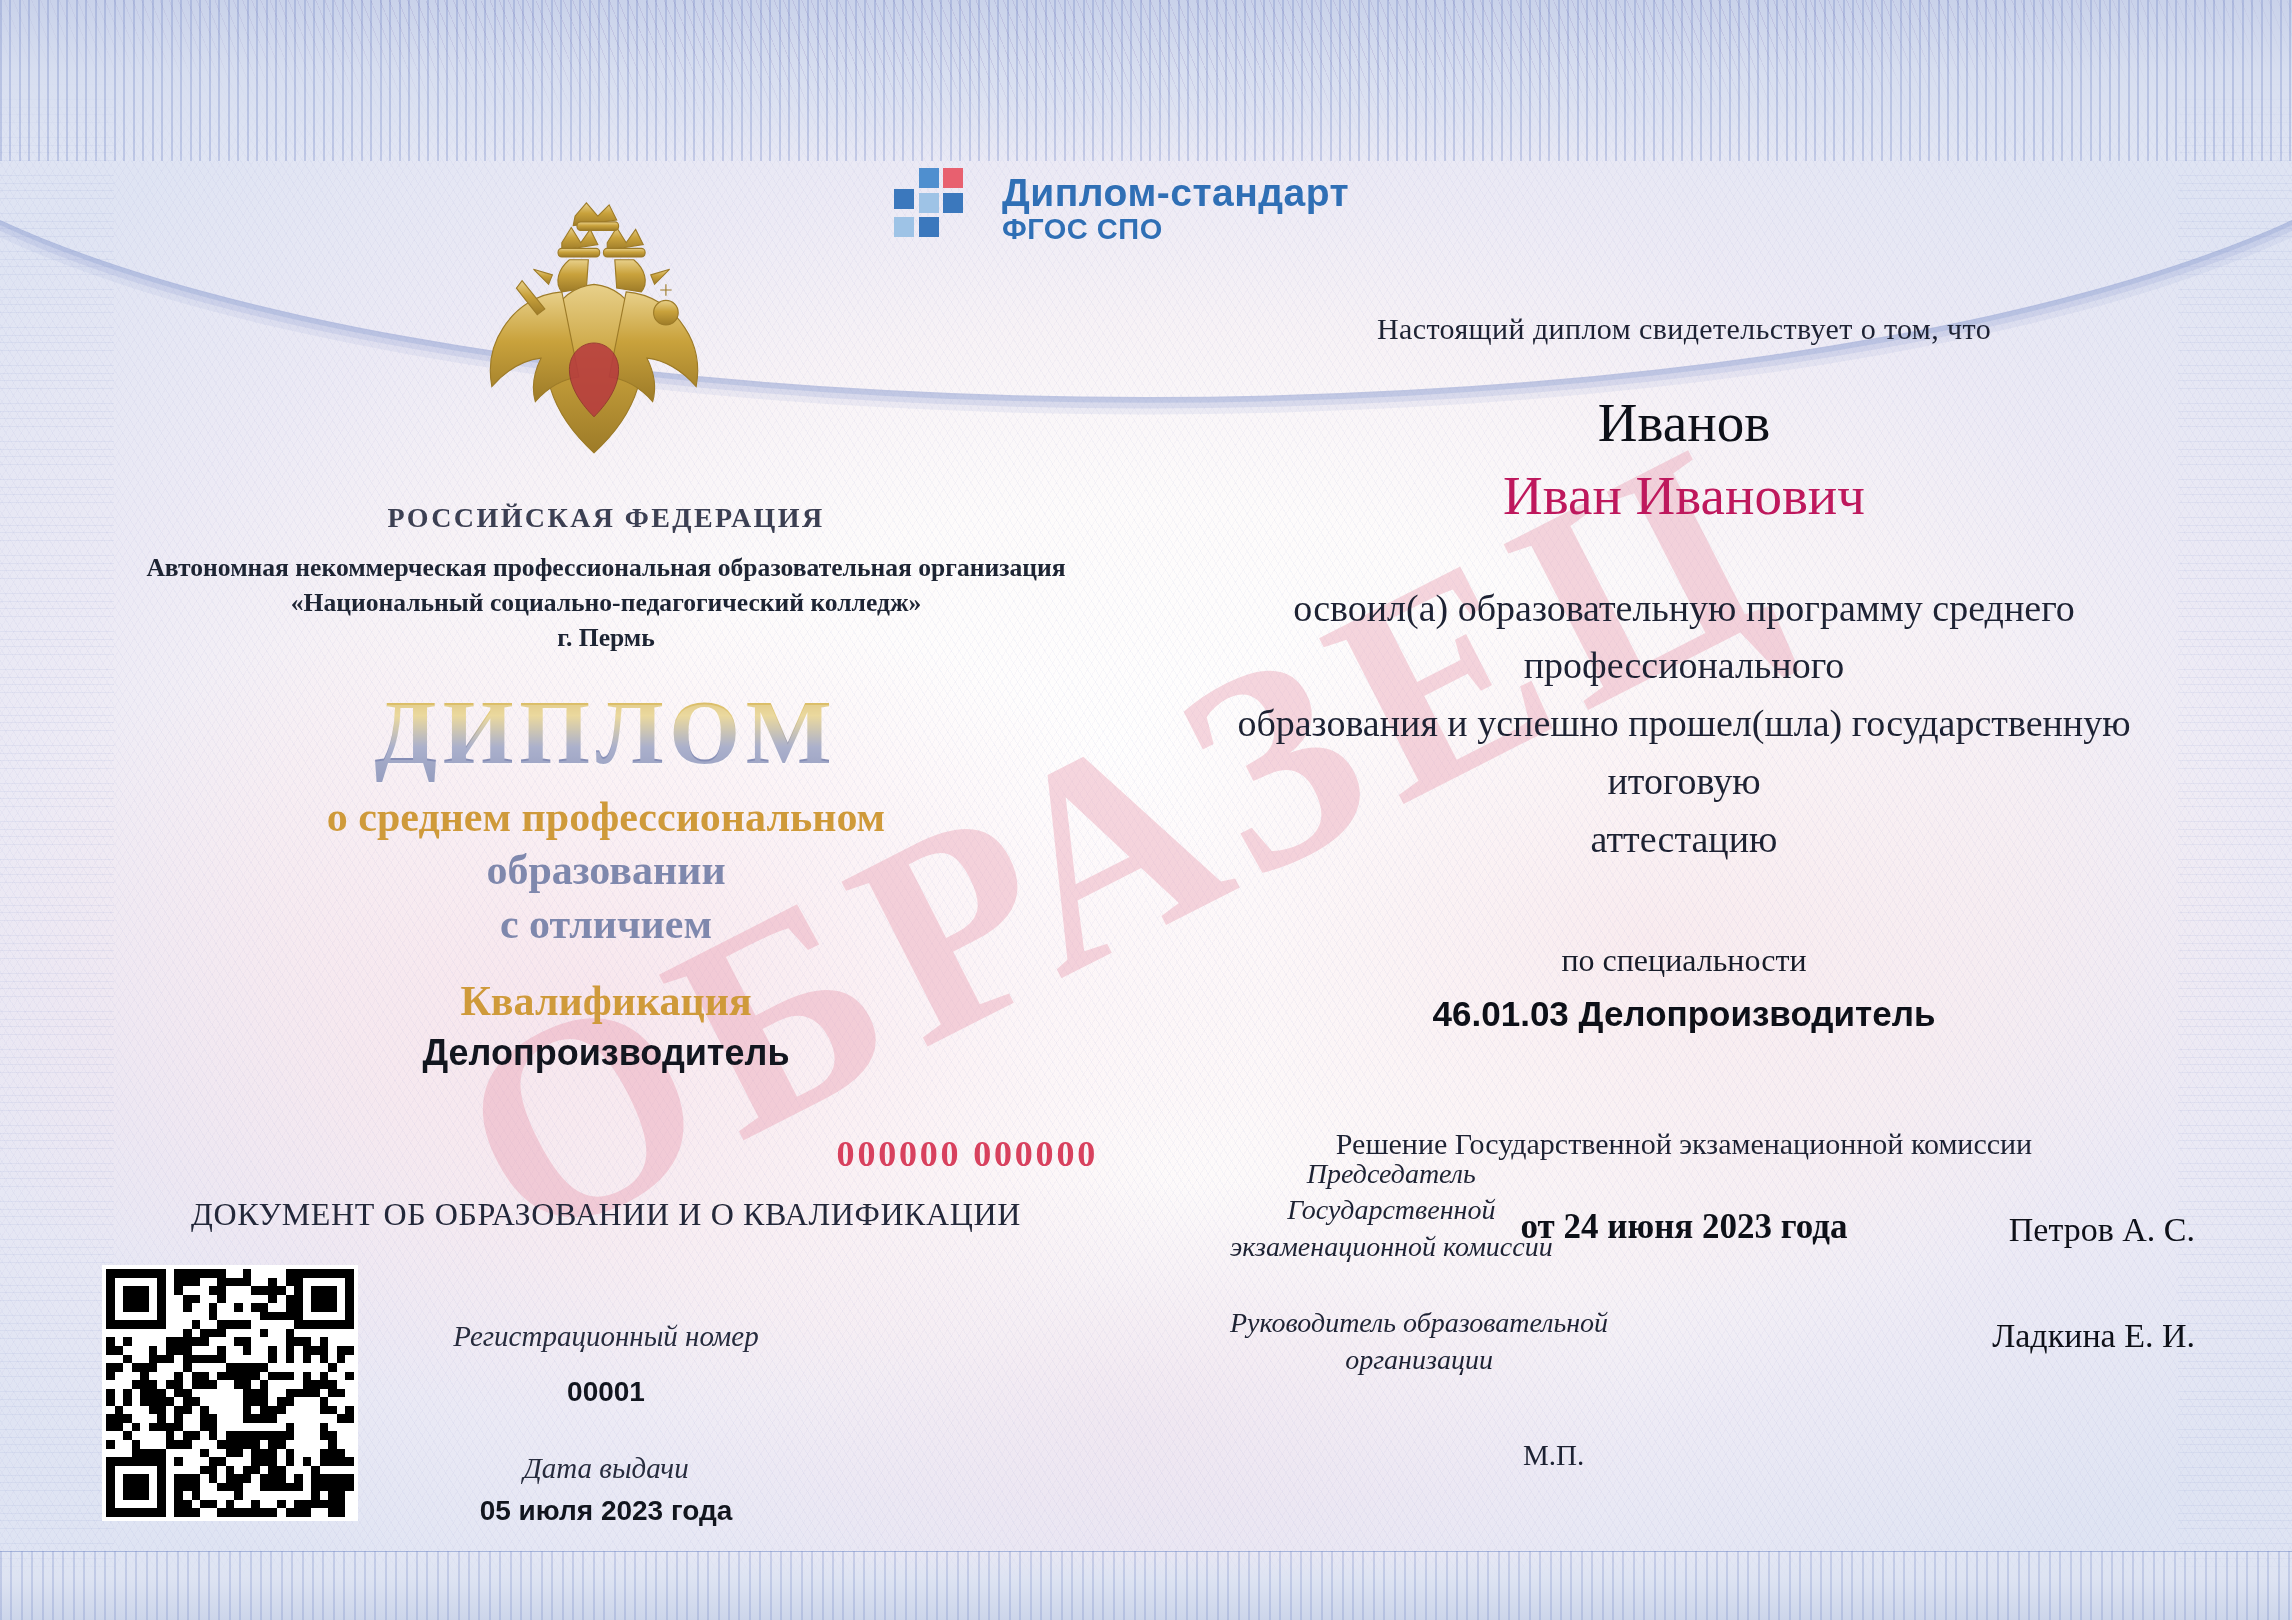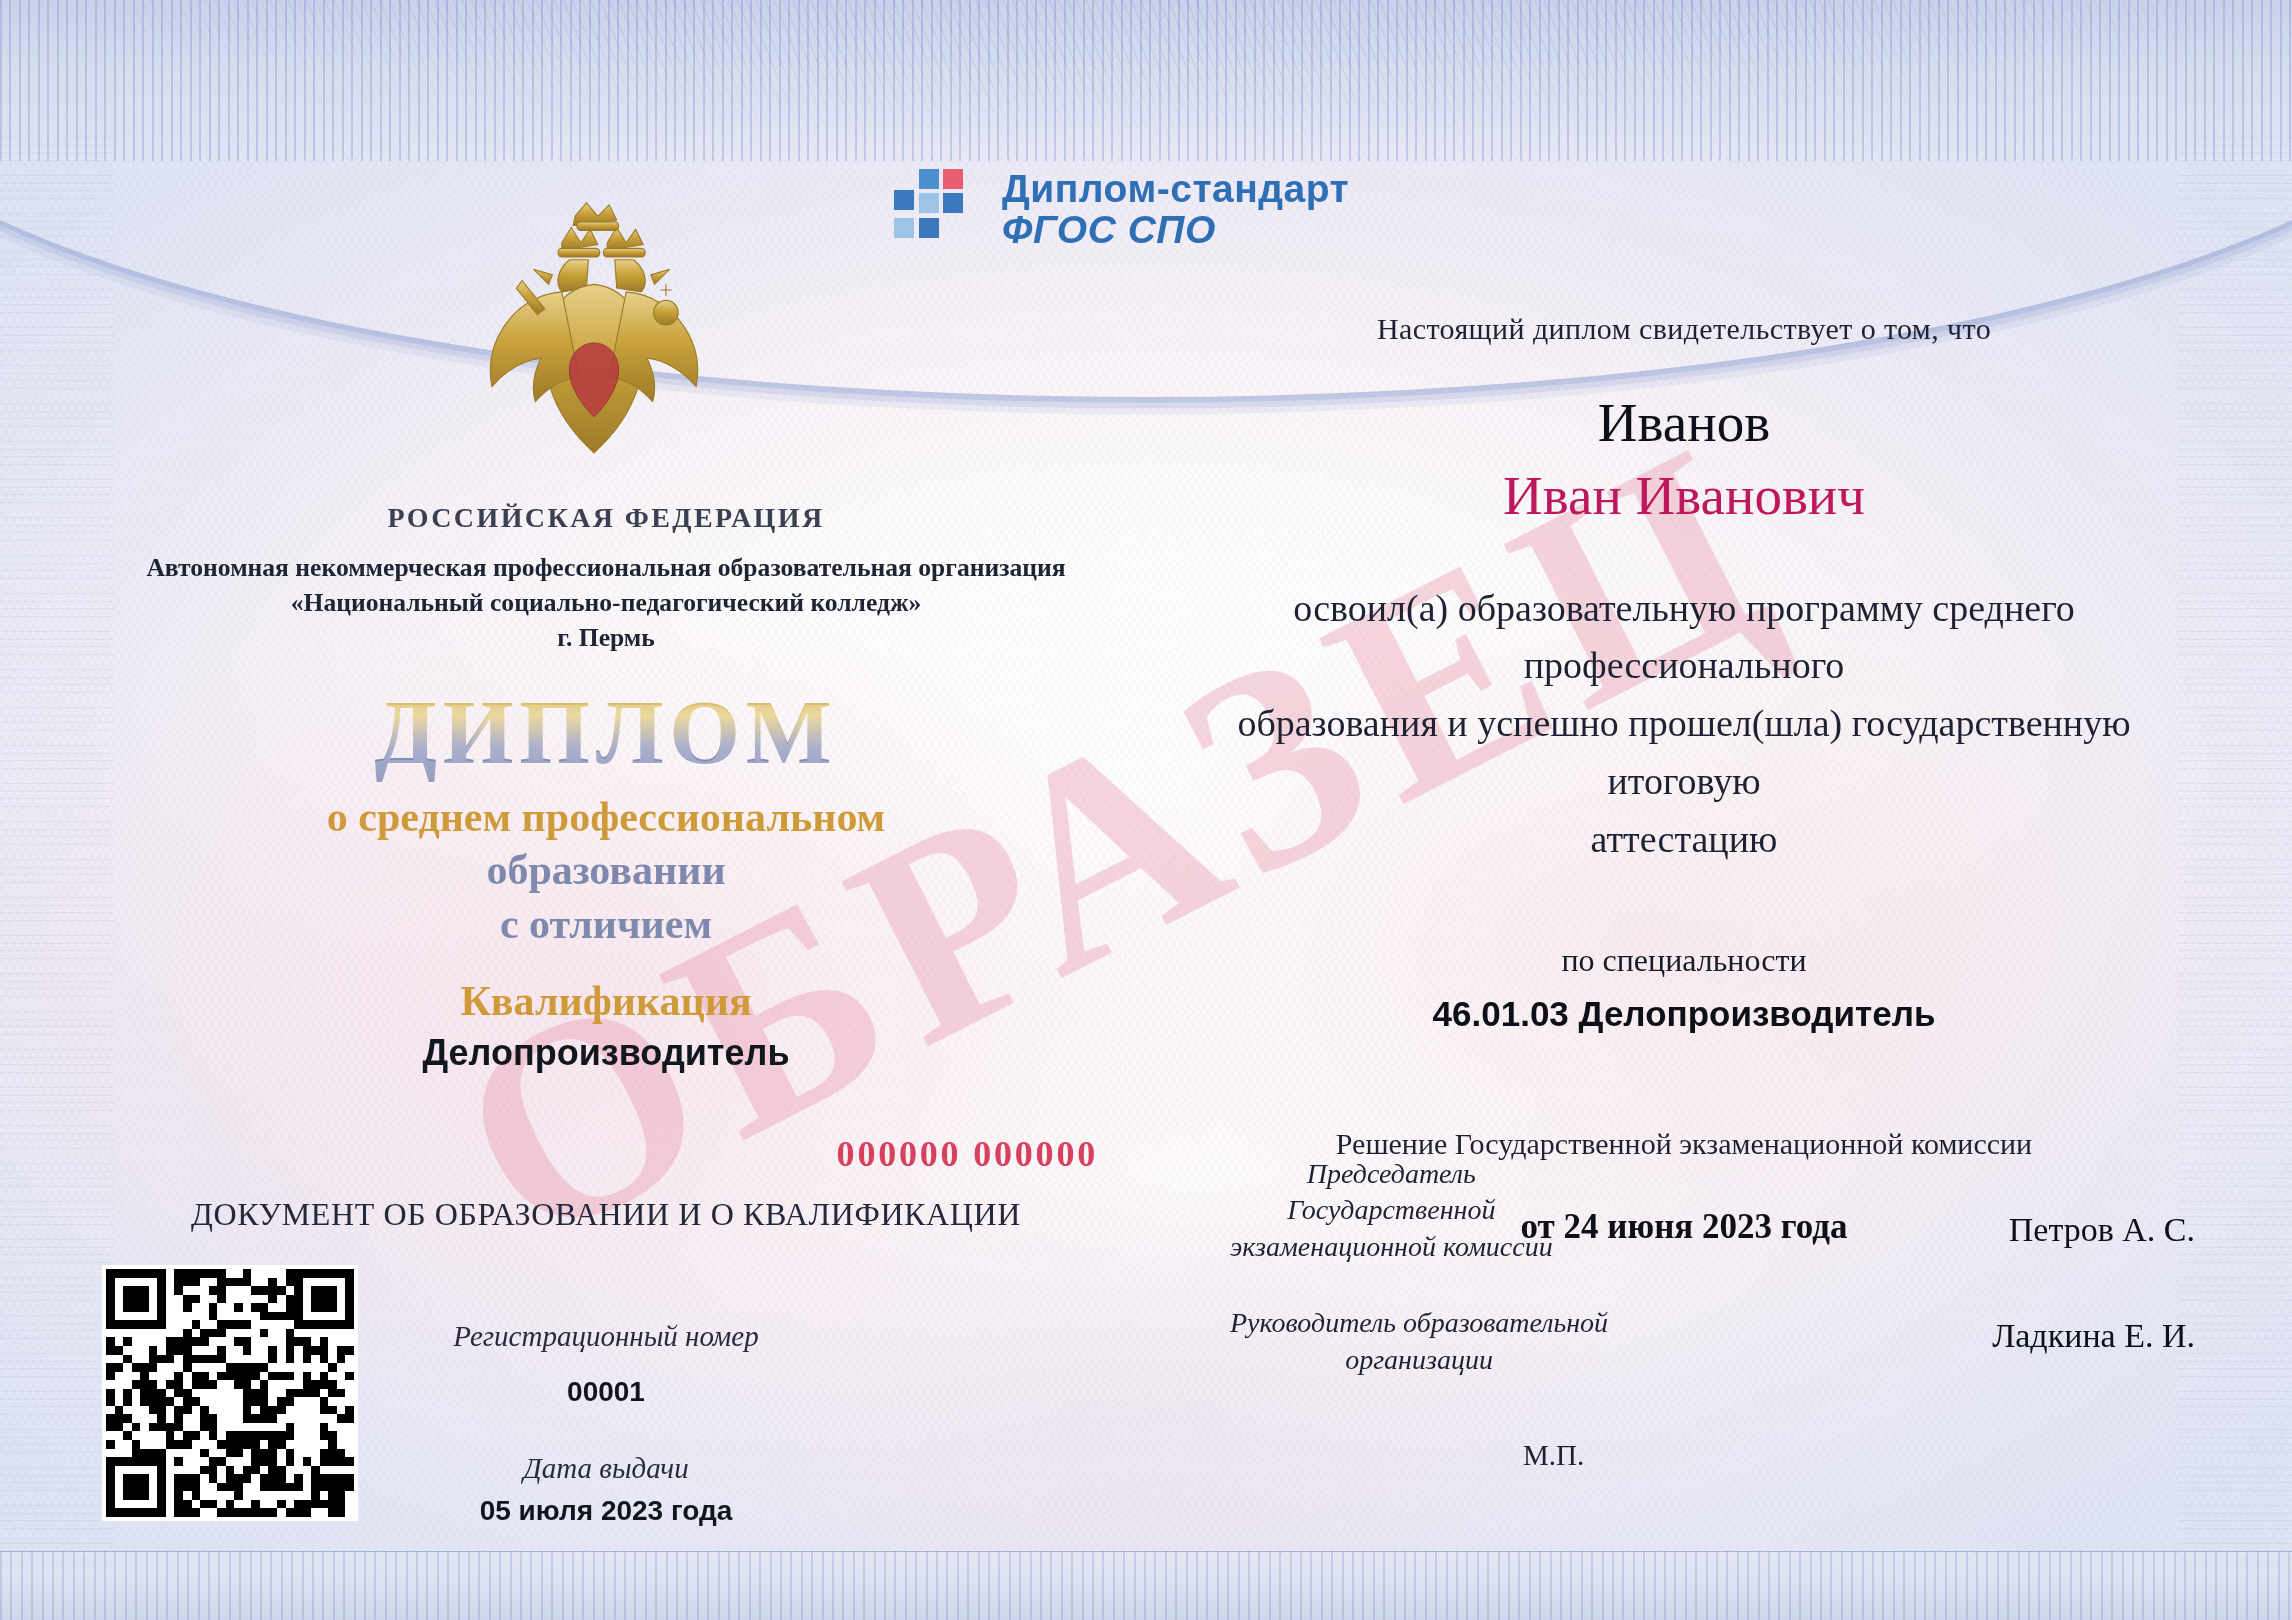--- a/index.html
+++ b/index.html
@@ -130,25 +130,24 @@
     font-family: "Liberation Sans", sans-serif;
     line-height: 1.06;
   }
   .brand-text .l1 {
     font-size: 39px;
     font-weight: 700;
     color: #2f6fb5;
     letter-spacing: 0.5px;
   }
   .brand-text .l2 {
-    font-size: 39px;
+    font-size: 29px;
     font-weight: 700;
     color: #2f6fb5;
     letter-spacing: 0.5px;
-    font-style: italic;
   }
 
   
   .emblem {
     position: absolute;
     left: 471px;
     top: 201px;
     width: 246px;
     height: 284px;
   }

